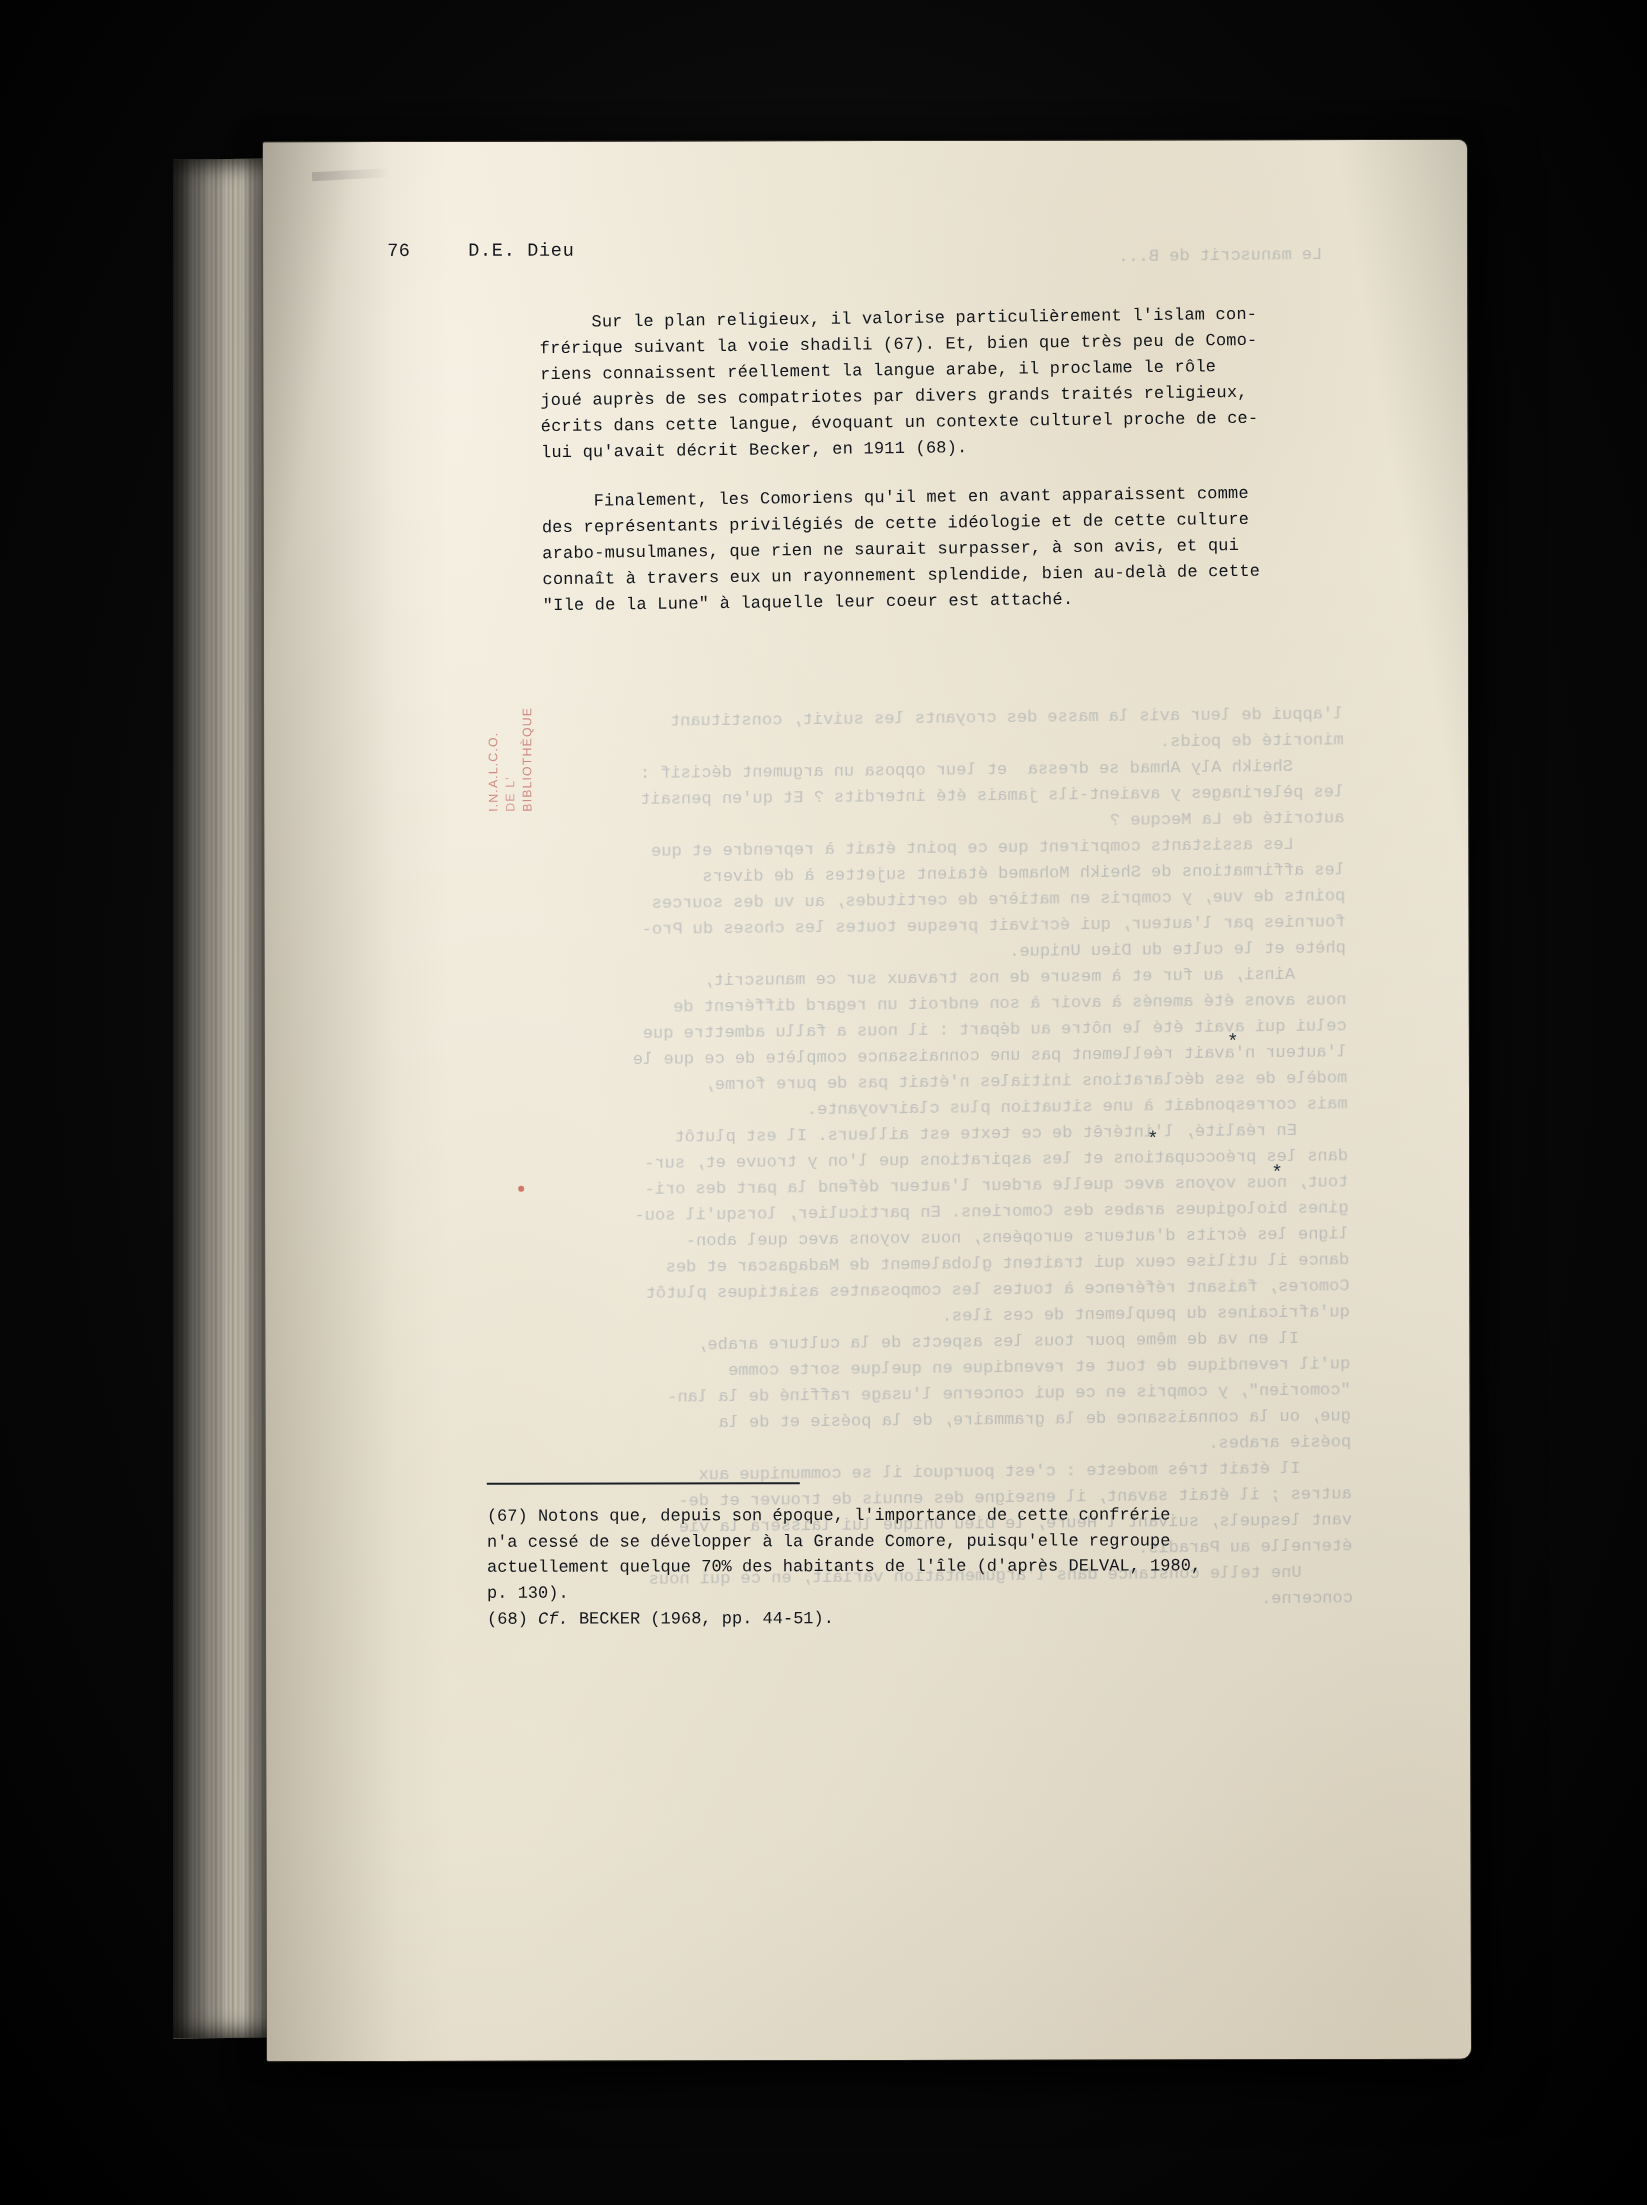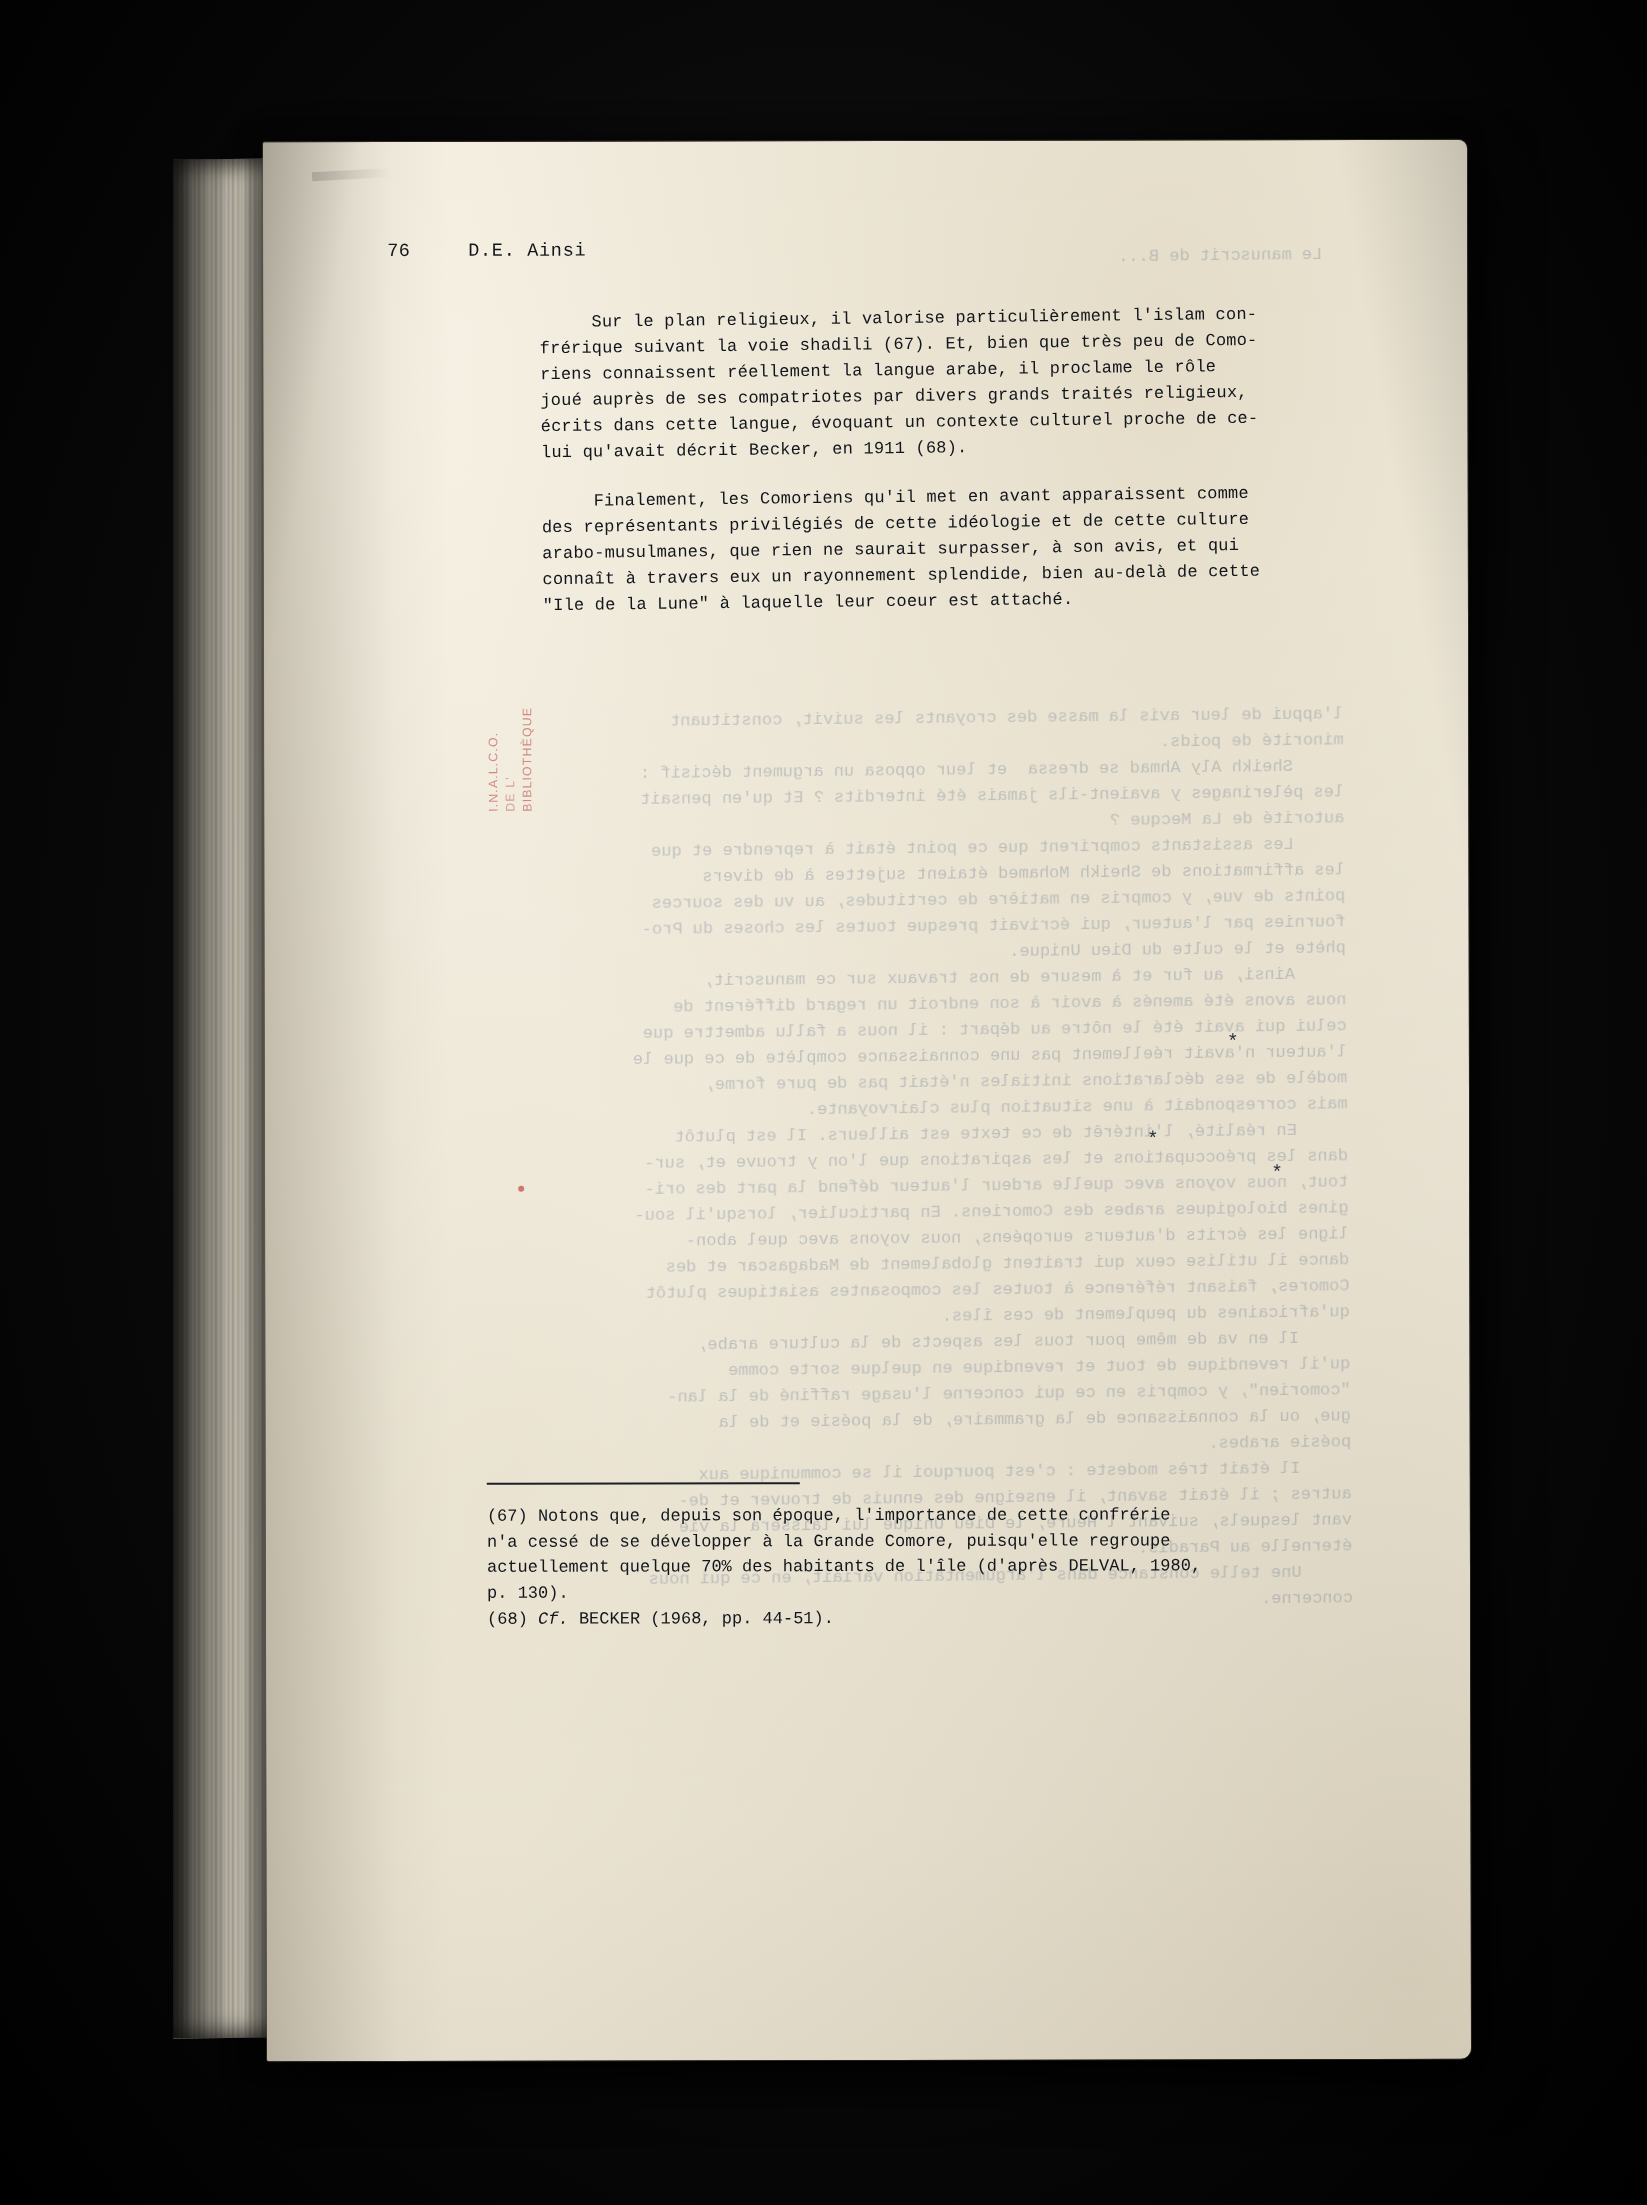--- a/index.html
+++ b/index.html
@@ -228,21 +228,21 @@
     <div class="pencil"></div>
 
     <div class="ghost top">
       <span class="line">Le manuscrit de B...</span>
     </div>
 
     <div class="content">
 
       <div class="running-head">
         <span class="folio">76</span>
-        <span class="author">D.E. Ainsi</span>
+        <span class="author">D.E. Dieu</span>
       </div>
 
       <div class="skewwrap">
         <p class="body">
           <span class="line">     Sur le plan religieux, il valorise particulièrement l'islam con-</span>
           <span class="line">frérique suivant la voie shadili (67). Et, bien que très peu de Como-</span>
           <span class="line">riens connaissent réellement la langue arabe, il proclame le rôle</span>
           <span class="line">joué auprès de ses compatriotes par divers grands traités religieux,</span>
           <span class="line">écrits dans cette langue, évoquant un contexte culturel proche de ce-</span>
           <span class="line">lui qu'avait décrit Becker, en 1911 (68).</span>

